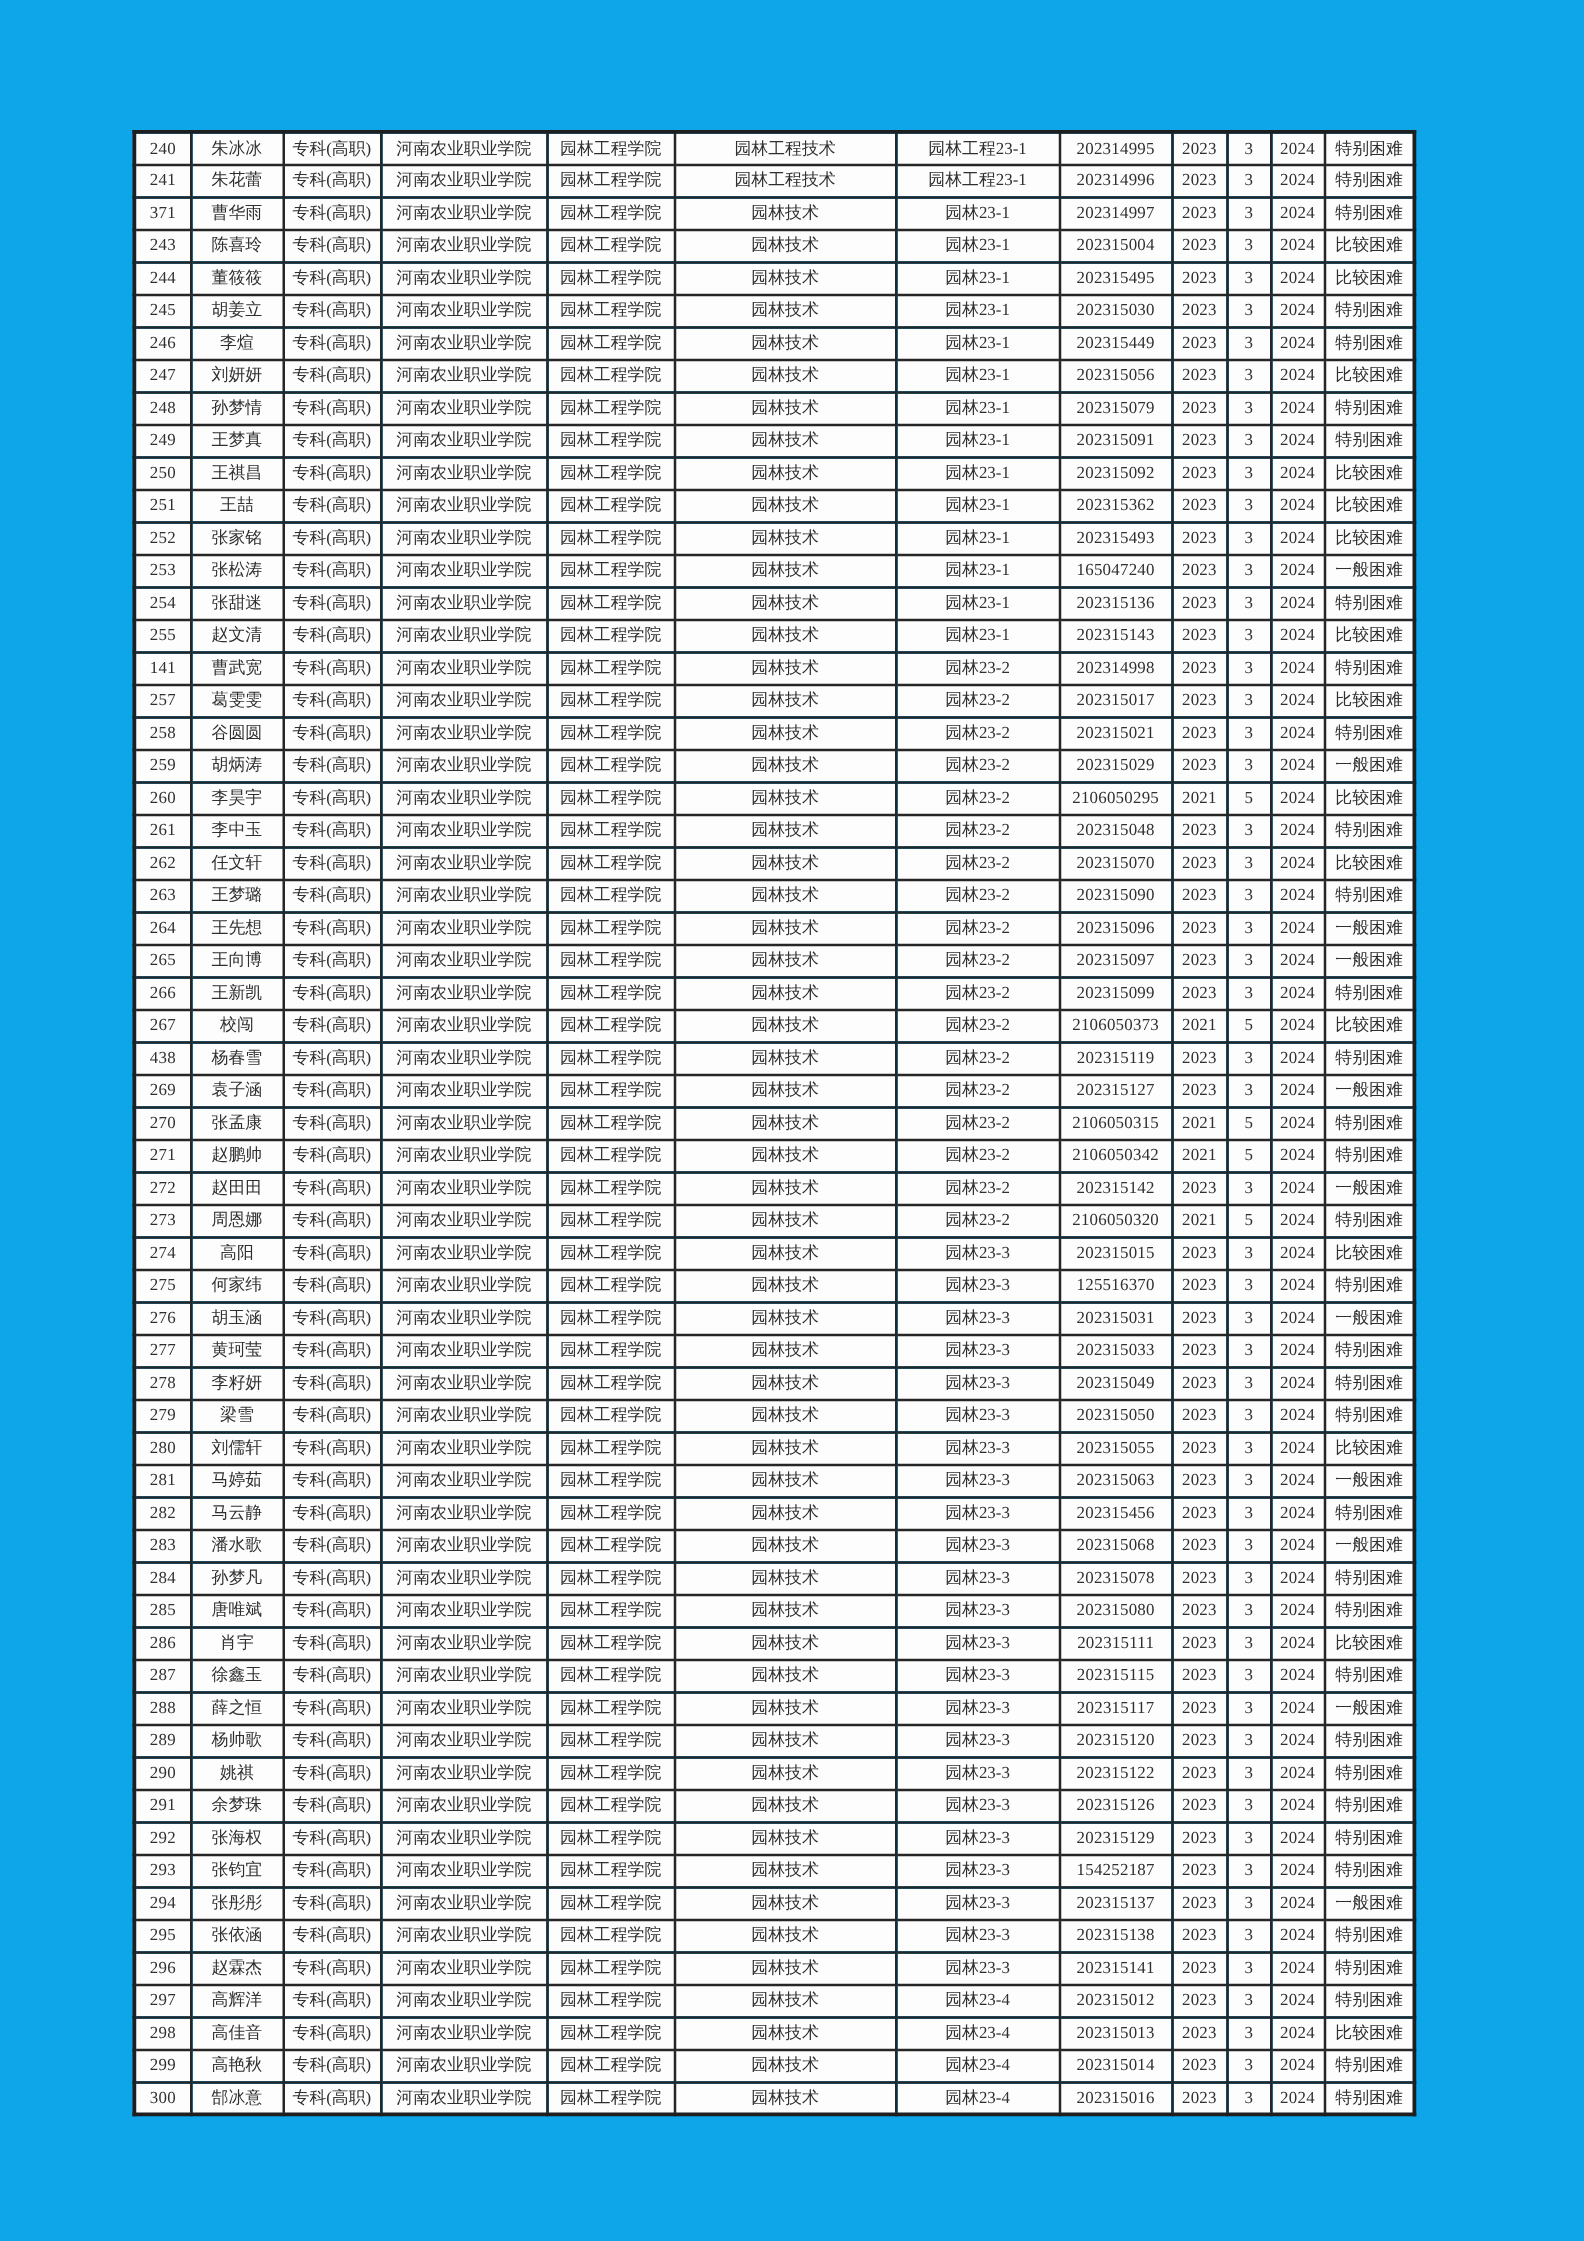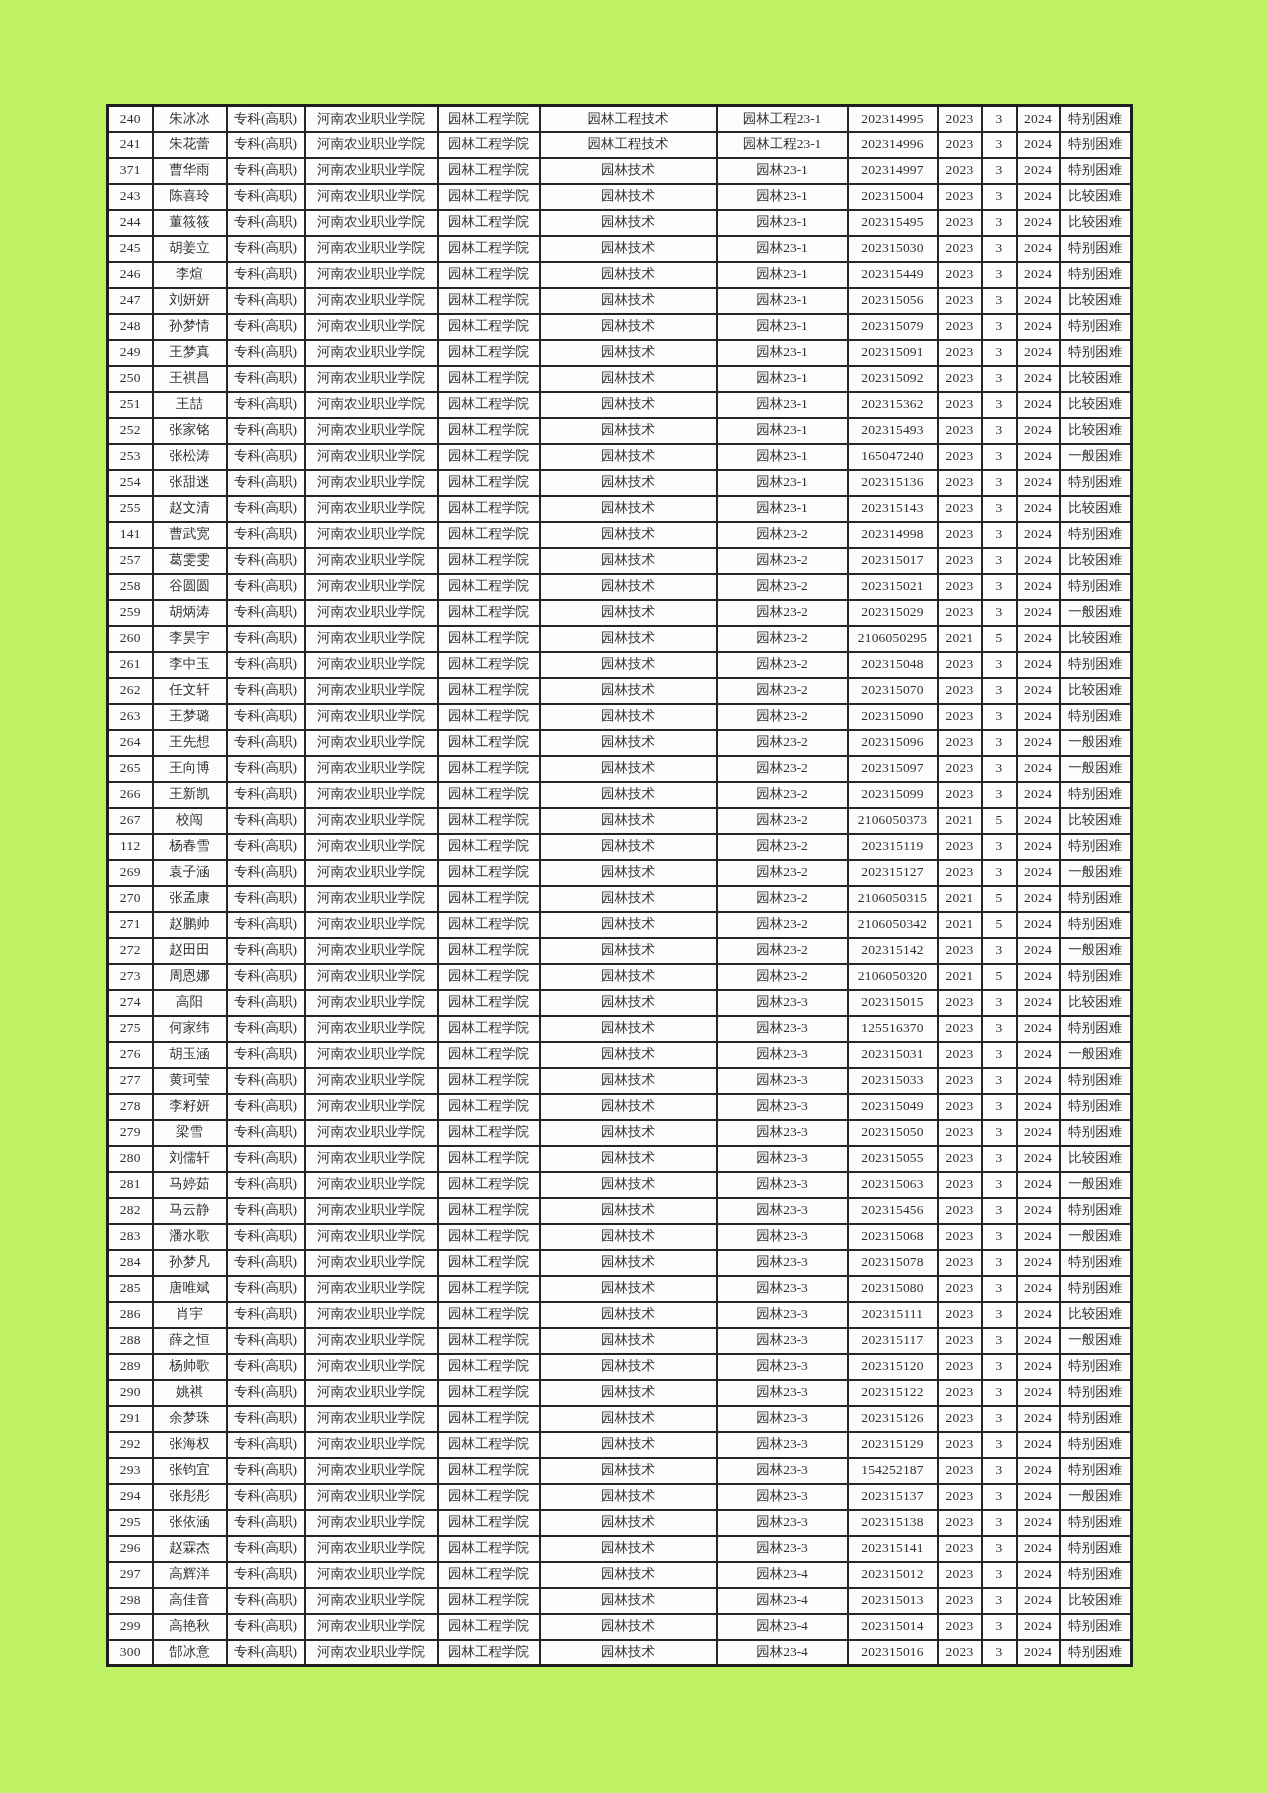--- a/index.html
+++ b/index.html
@@ -6,21 +6,21 @@
   html, body {
     width: 1267px;
     height: 1793px;
     background: #ffffff;
     font-family: "Liberation Serif", "DejaVu Serif", serif;
   }
   .page {
     position: relative;
     width: 1267px;
     height: 1793px;
-    background: #bef264;
+    background: #0ea5e9;
     overflow: hidden;
   }
   table.grid {
     position: absolute;
     left: 106px;
     top: 104px;
     width: 1027px;
     border-collapse: collapse;
     table-layout: fixed;
     border: 3px solid #1f1f1f;
@@ -466,21 +466,21 @@
     <td data-name="cell-college-name">园林工程学院</td>
     <td data-name="cell-major-name">园林技术</td>
     <td data-name="cell-class-name">园林23-2</td>
     <td data-name="cell-student-id">2106050373</td>
     <td data-name="cell-enrollment-year">2021</td>
     <td data-name="cell-study-duration">5</td>
     <td data-name="cell-aid-year">2024</td>
     <td data-name="cell-difficulty-level">比较困难</td>
   </tr>
         <tr data-name="table-row">
-    <td data-name="cell-row-number">112</td>
+    <td data-name="cell-row-number">438</td>
     <td data-name="cell-student-name">杨春雪</td>
     <td data-name="cell-education-level">专科(高职)</td>
     <td data-name="cell-school-name">河南农业职业学院</td>
     <td data-name="cell-college-name">园林工程学院</td>
     <td data-name="cell-major-name">园林技术</td>
     <td data-name="cell-class-name">园林23-2</td>
     <td data-name="cell-student-id">202315119</td>
     <td data-name="cell-enrollment-year">2023</td>
     <td data-name="cell-study-duration">3</td>
     <td data-name="cell-aid-year">2024</td>
@@ -730,20 +730,34 @@
     <td data-name="cell-education-level">专科(高职)</td>
     <td data-name="cell-school-name">河南农业职业学院</td>
     <td data-name="cell-college-name">园林工程学院</td>
     <td data-name="cell-major-name">园林技术</td>
     <td data-name="cell-class-name">园林23-3</td>
     <td data-name="cell-student-id">202315111</td>
     <td data-name="cell-enrollment-year">2023</td>
     <td data-name="cell-study-duration">3</td>
     <td data-name="cell-aid-year">2024</td>
     <td data-name="cell-difficulty-level">比较困难</td>
+  </tr>
+        <tr data-name="table-row">
+    <td data-name="cell-row-number">287</td>
+    <td data-name="cell-student-name">徐鑫玉</td>
+    <td data-name="cell-education-level">专科(高职)</td>
+    <td data-name="cell-school-name">河南农业职业学院</td>
+    <td data-name="cell-college-name">园林工程学院</td>
+    <td data-name="cell-major-name">园林技术</td>
+    <td data-name="cell-class-name">园林23-3</td>
+    <td data-name="cell-student-id">202315115</td>
+    <td data-name="cell-enrollment-year">2023</td>
+    <td data-name="cell-study-duration">3</td>
+    <td data-name="cell-aid-year">2024</td>
+    <td data-name="cell-difficulty-level">特别困难</td>
   </tr>
         <tr data-name="table-row">
     <td data-name="cell-row-number">288</td>
     <td data-name="cell-student-name">薛之恒</td>
     <td data-name="cell-education-level">专科(高职)</td>
     <td data-name="cell-school-name">河南农业职业学院</td>
     <td data-name="cell-college-name">园林工程学院</td>
     <td data-name="cell-major-name">园林技术</td>
     <td data-name="cell-class-name">园林23-3</td>
     <td data-name="cell-student-id">202315117</td>

